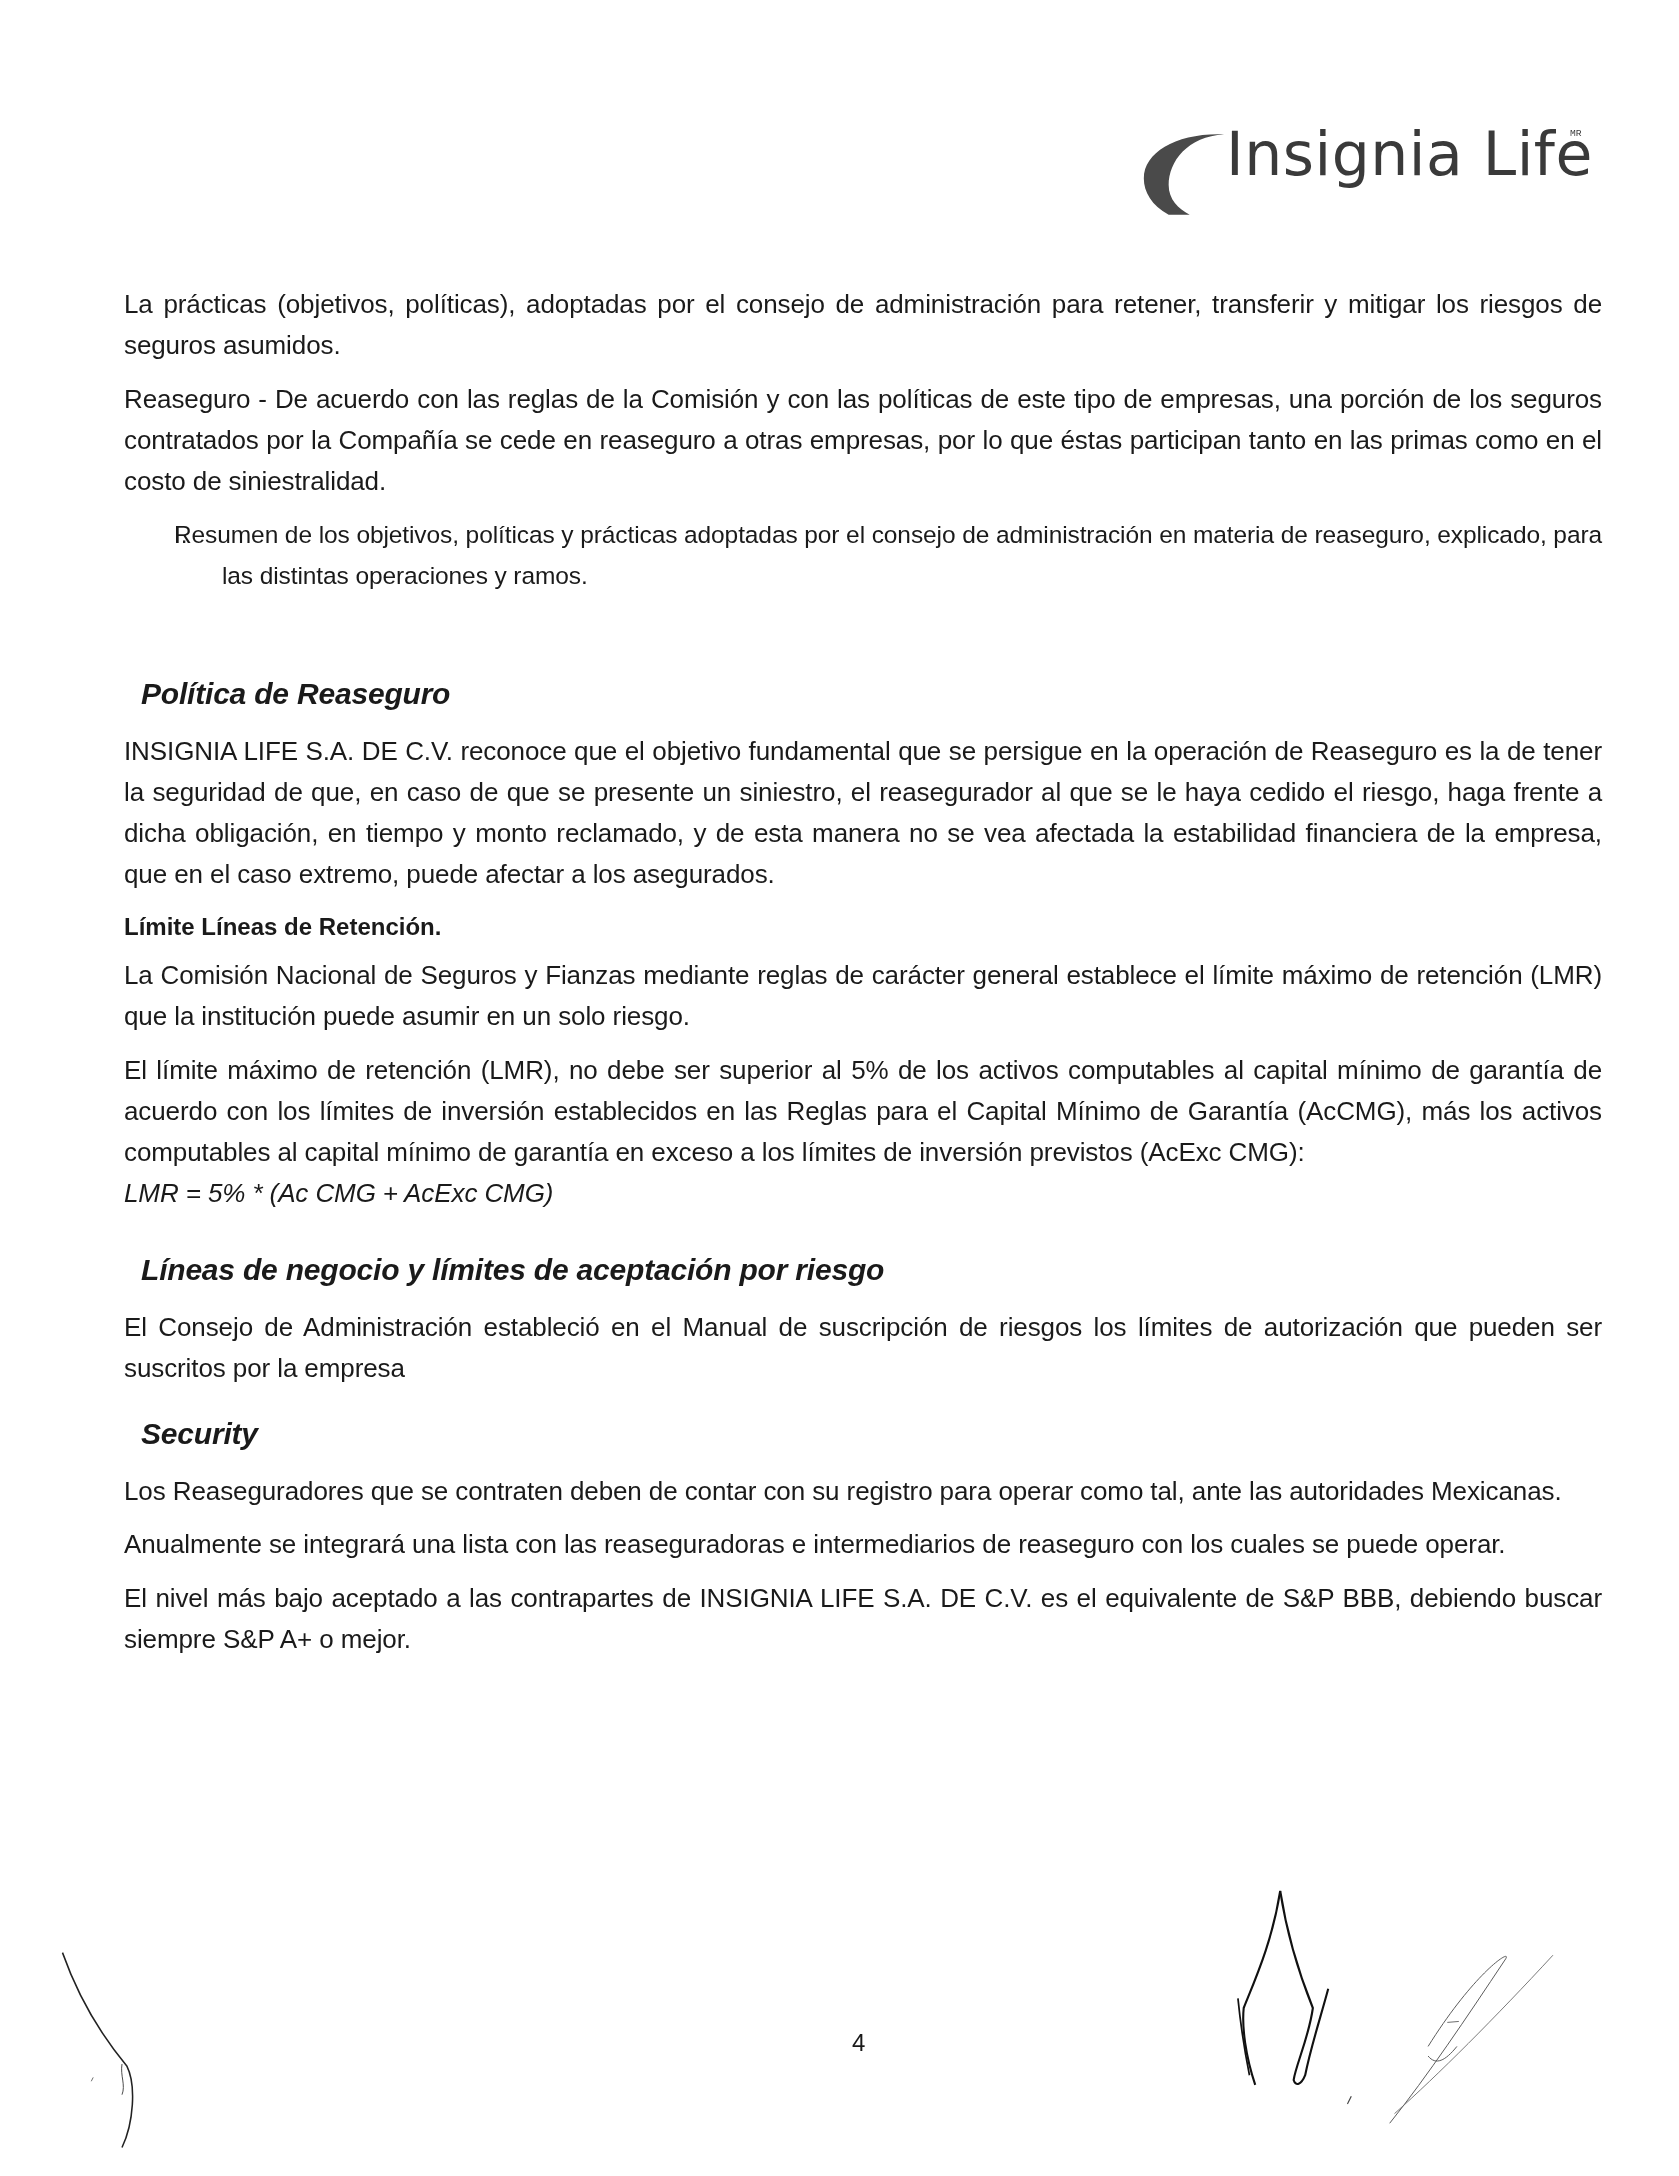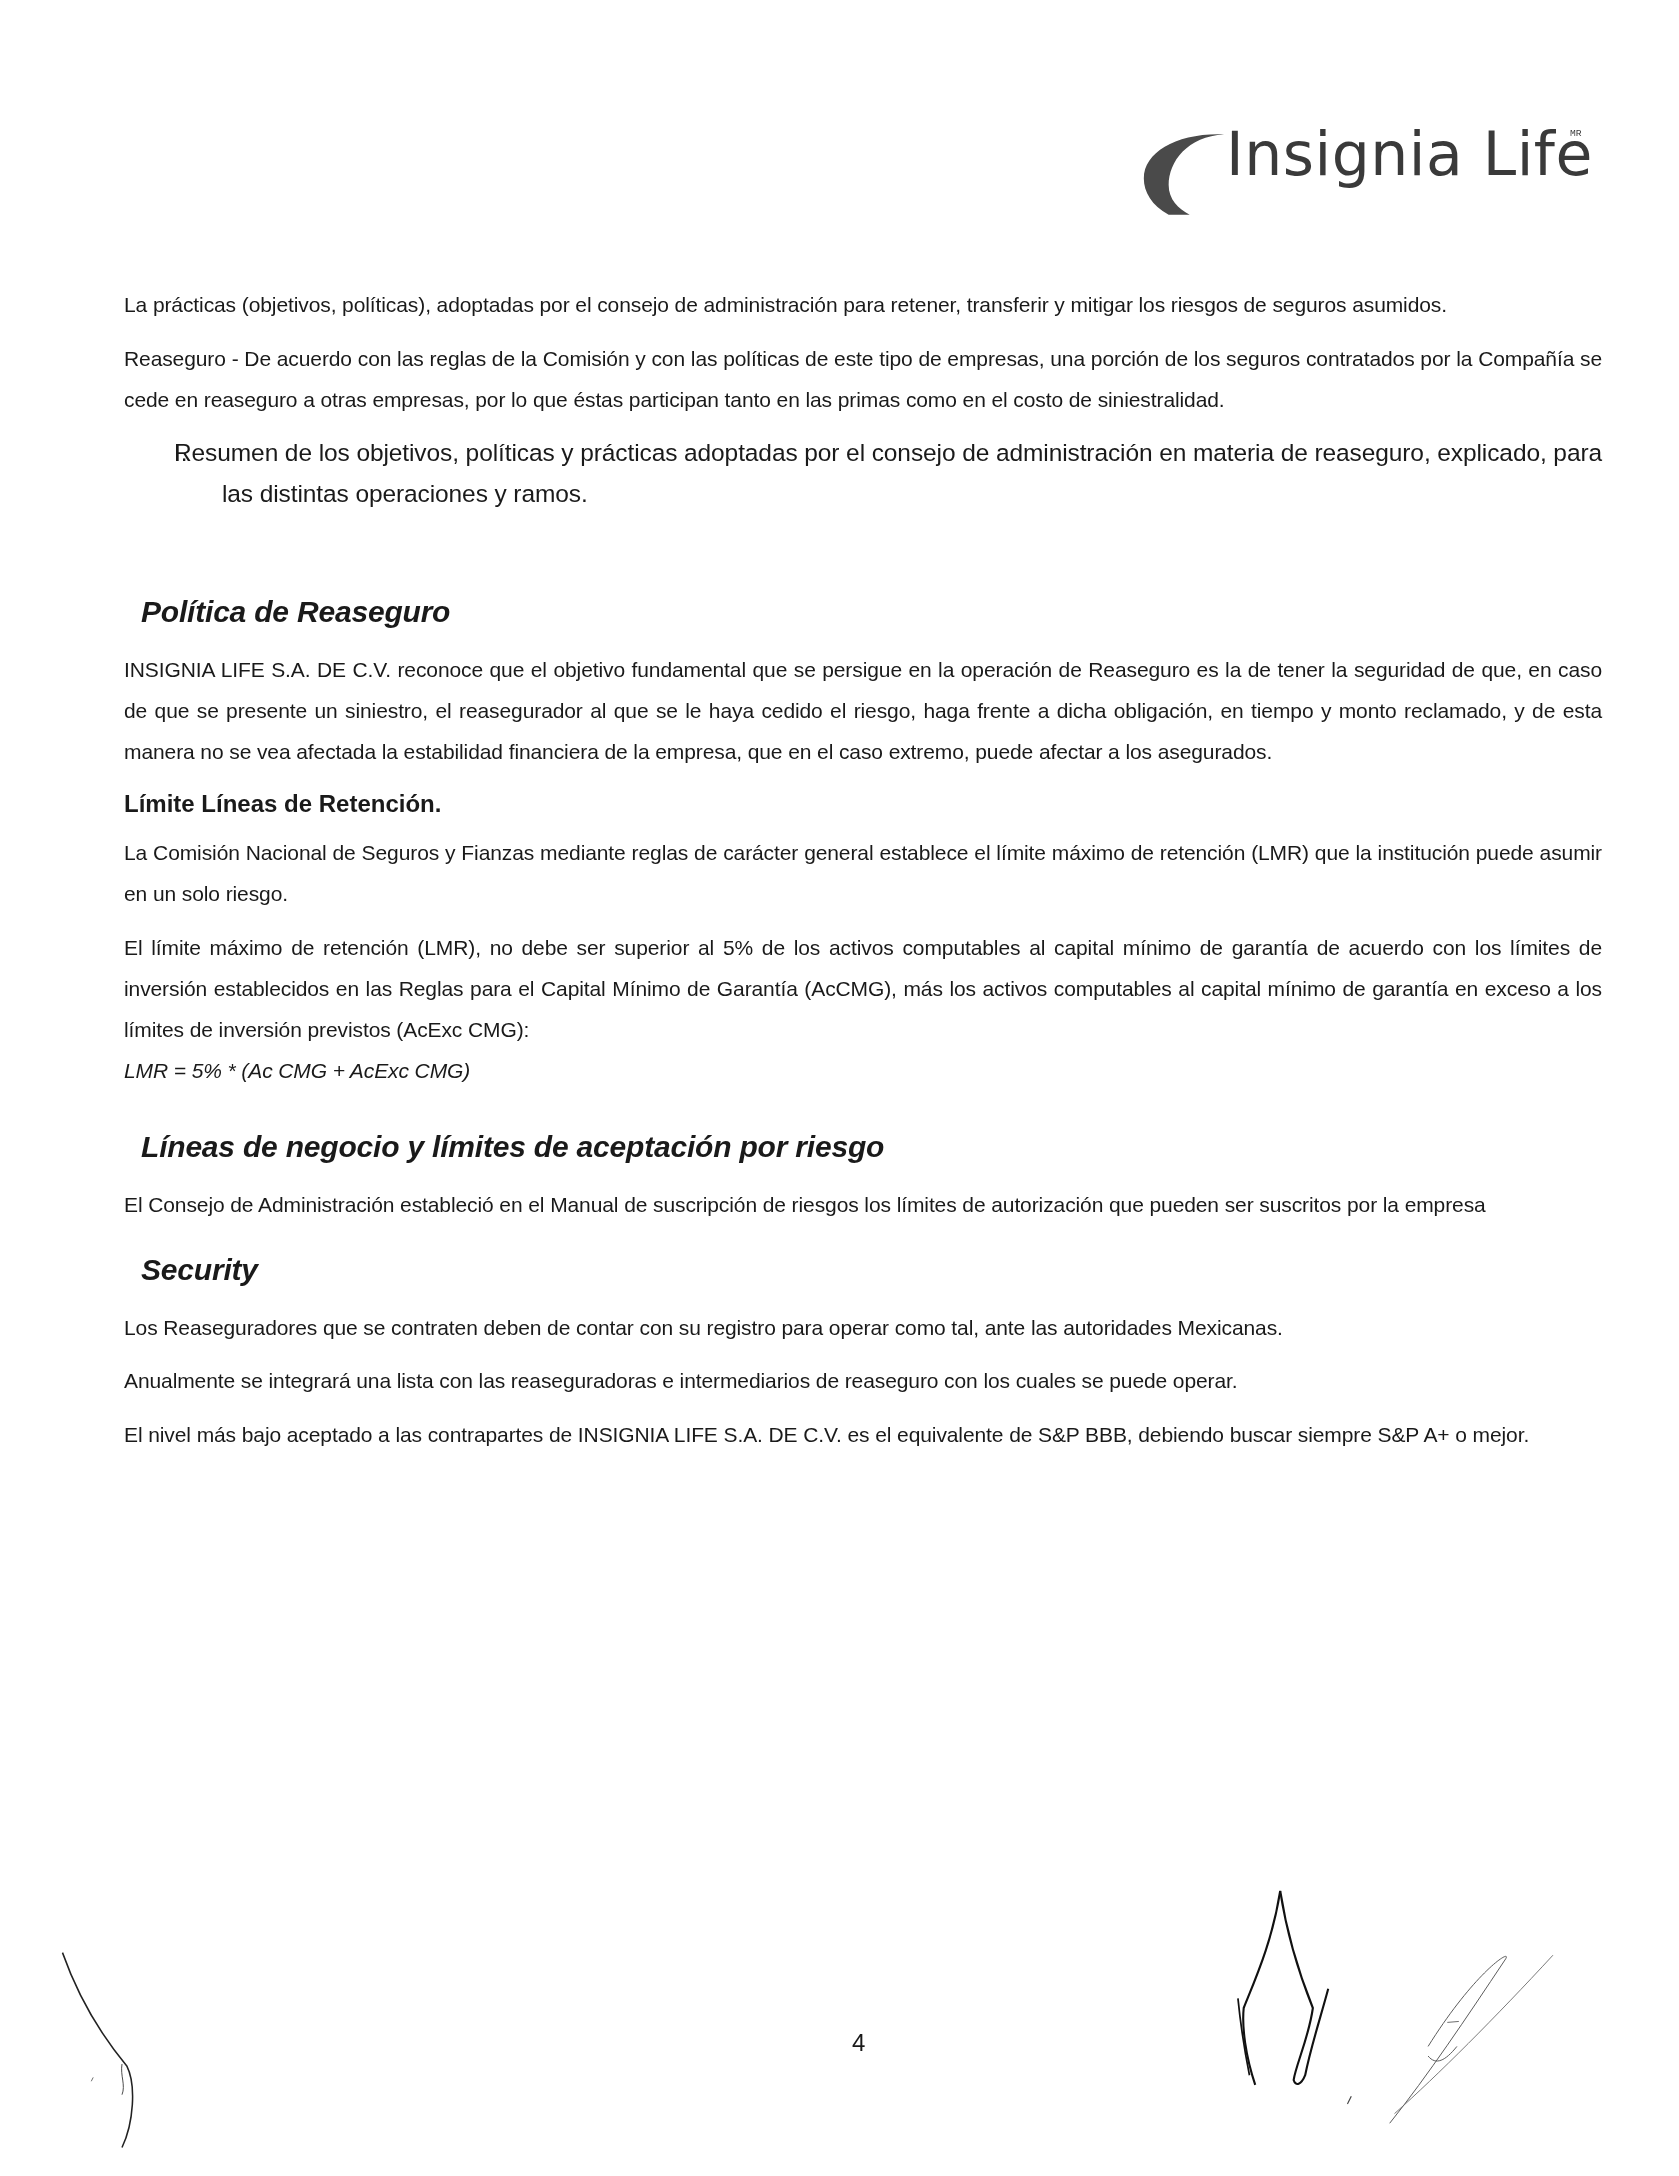--- a/index.html
+++ b/index.html
@@ -50,21 +50,21 @@
     }
 
     .content {
       position: absolute;
       left: 108px;
       top: 284px;
       width: 1478px;
     }
     p.body {
       margin: 0 0 12.5px 0;
-      font-size: 21px;
+      font-size: 26px;
       line-height: 41px;
       text-align: justify;
       text-align-last: left;
       font-family: "Liberation Sans", sans-serif;
       letter-spacing: -0.1px;
     }
     .list-item {
       position: relative;
       margin: 0 0 0 0;
       padding-left: 96px;

